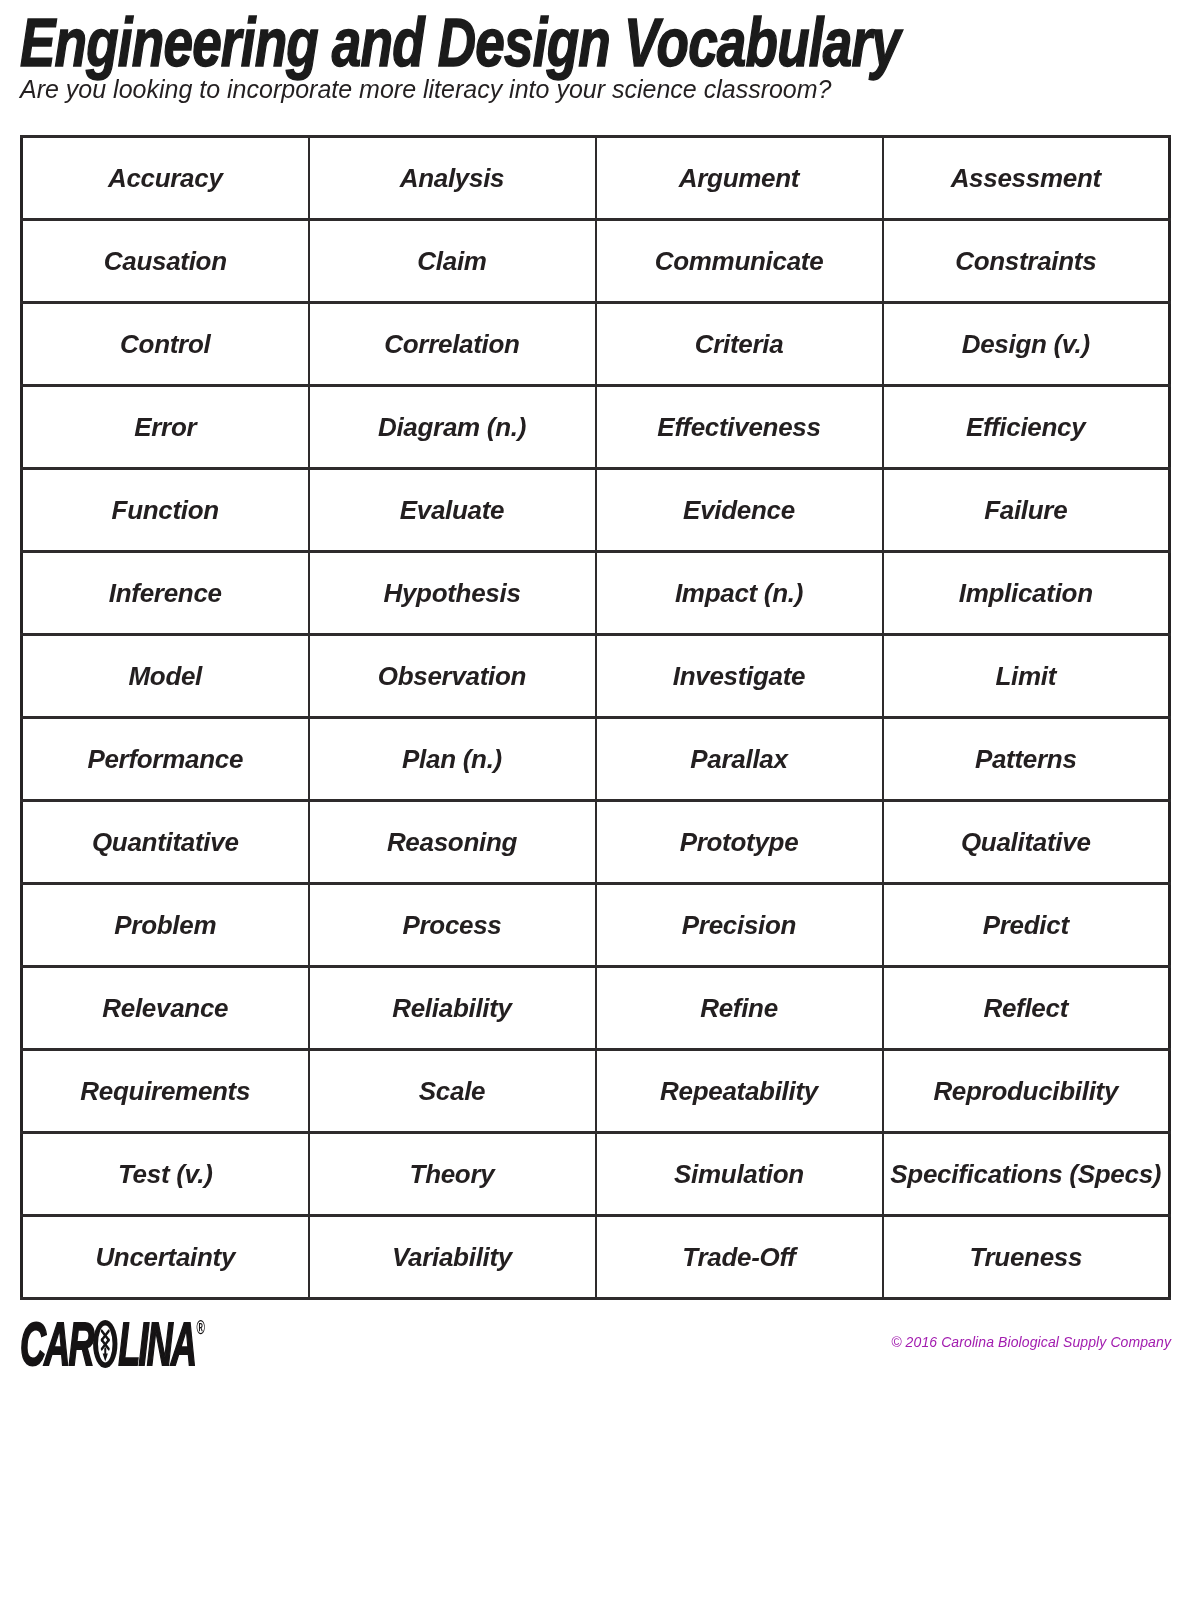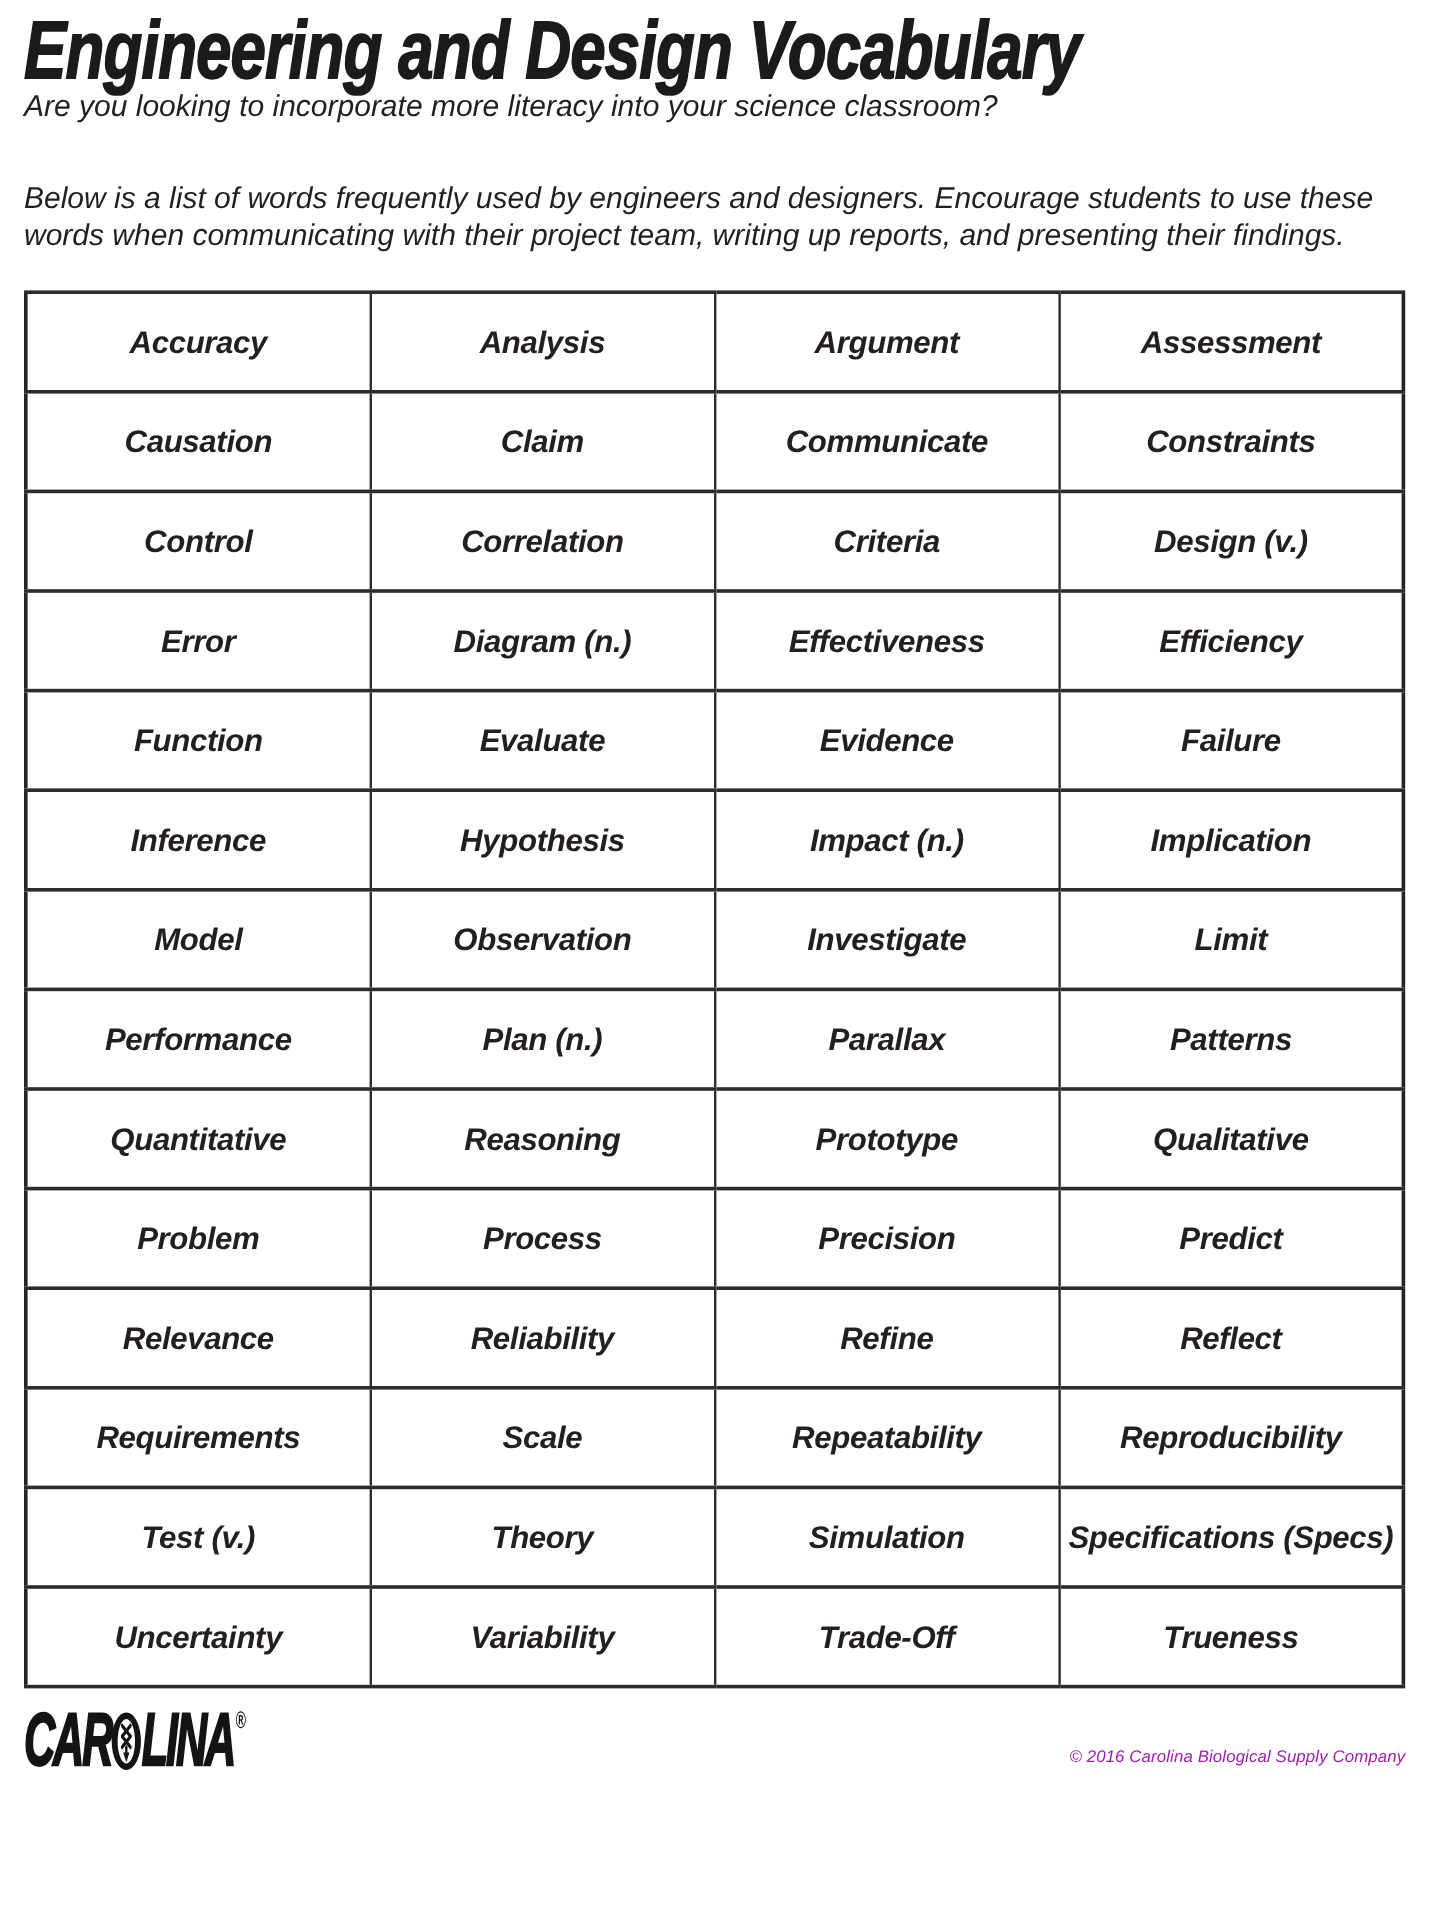--- a/index.html
+++ b/index.html
@@ -56,21 +56,21 @@
     font-weight: bold;
     color: #231f20;
     padding: 0 2px;
     letter-spacing: -0.3px;
   }
   .footer {
     width: 1151px;
     margin-top: 20px;
     display: flex;
     justify-content: space-between;
-    align-items: flex-end;
+    align-items: center;
   }
   .logo {
     display: flex;
     align-items: center;
     height: 47px;
     transform: scaleX(0.58);
     transform-origin: left bottom;
     white-space: nowrap;
   }
   .logo .logo-letters {
@@ -99,21 +99,20 @@
 </style>
 </head>
 <body>
 
 <div class="page">
 
   <h1 class="title">Engineering and Design Vocabulary</h1>
 
   <p class="intro intro-question">Are you looking to incorporate more literacy into your science classroom?</p>
 
-  <p class="intro intro-paragraph">Below is a list of words frequently used by engineers and designers. Encourage students to use these words when communicating with their project team, writing up reports, and presenting their findings.</p>
 
   <table class="vocab">
     <tbody>
         <tr>
           <td>Accuracy</td>
           <td>Analysis</td>
           <td>Argument</td>
           <td>Assessment</td>
         </tr>
         <tr>

